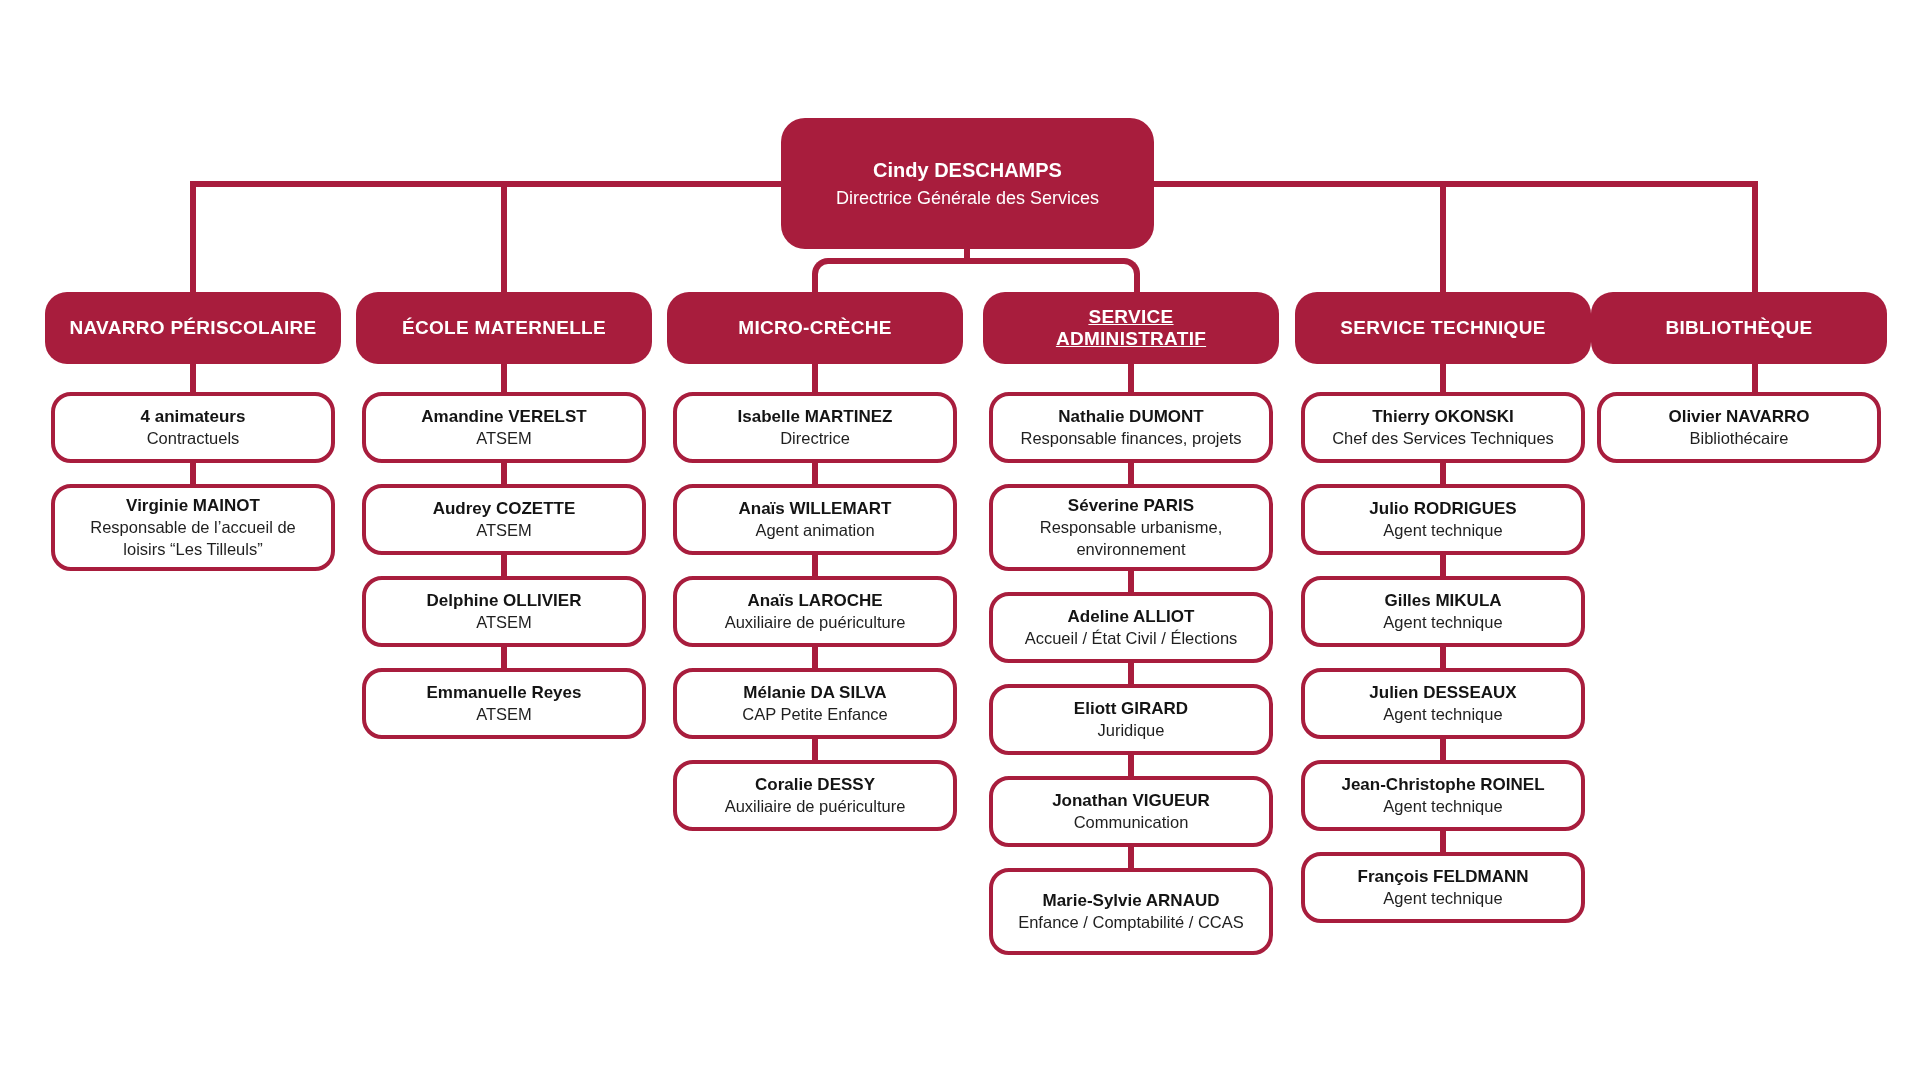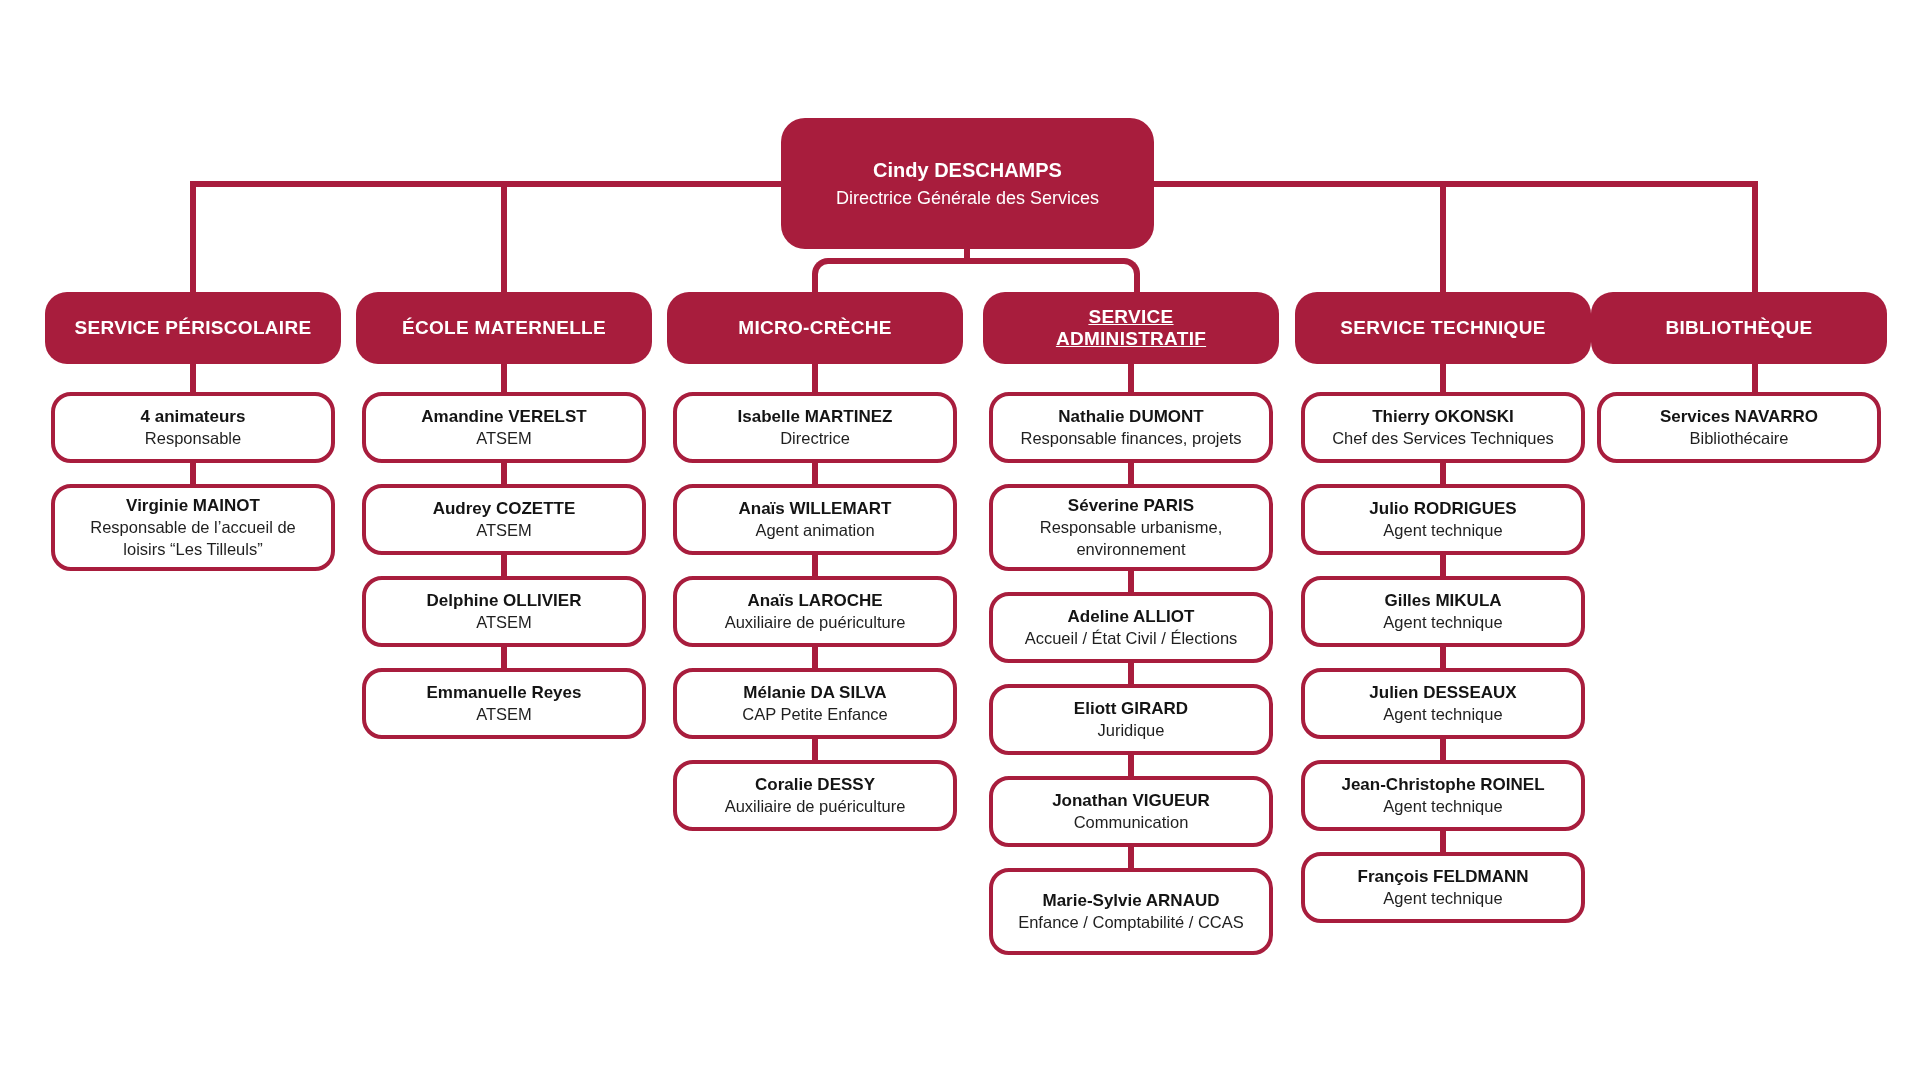--- a/index.html
+++ b/index.html
@@ -61,26 +61,26 @@
   <div class="line" style="left:1440px;top:364px;width:6px;height:523px"></div>
   <div class="line" style="left:1752px;top:364px;width:6px;height:63px"></div>
 
   <div class="root-node">
     <div class="root-name">Cindy DESCHAMPS</div>
     <div class="root-role">Directrice Générale des Services</div>
   </div>
 
   <div class="col" style="left:45px">
     <div class="dept-header">
-      <span>SERVICE PÉRISCOLAIRE</span>
+      <span>NAVARRO PÉRISCOLAIRE</span>
     </div>
     <div class="members">
       <div class="node">
         <div class="nm">4 animateurs</div>
-        <div class="rl">Responsable</div>
+        <div class="rl">Contractuels</div>
       </div>
       <div class="node tall">
         <div class="nm">Virginie MAINOT</div>
         <div class="rl">Responsable de l’accueil de loisirs “Les Tilleuls”</div>
       </div>
     </div>
   </div>
 
   <div class="col" style="left:356px">
     <div class="dept-header">
@@ -197,19 +197,19 @@
       </div>
     </div>
   </div>
 
   <div class="col" style="left:1591px">
     <div class="dept-header">
       <span>BIBLIOTHÈQUE</span>
     </div>
     <div class="members">
       <div class="node">
-        <div class="nm">Services NAVARRO</div>
+        <div class="nm">Olivier NAVARRO</div>
         <div class="rl">Bibliothécaire</div>
       </div>
     </div>
   </div>
 
 </div>
 
 </body></html>

